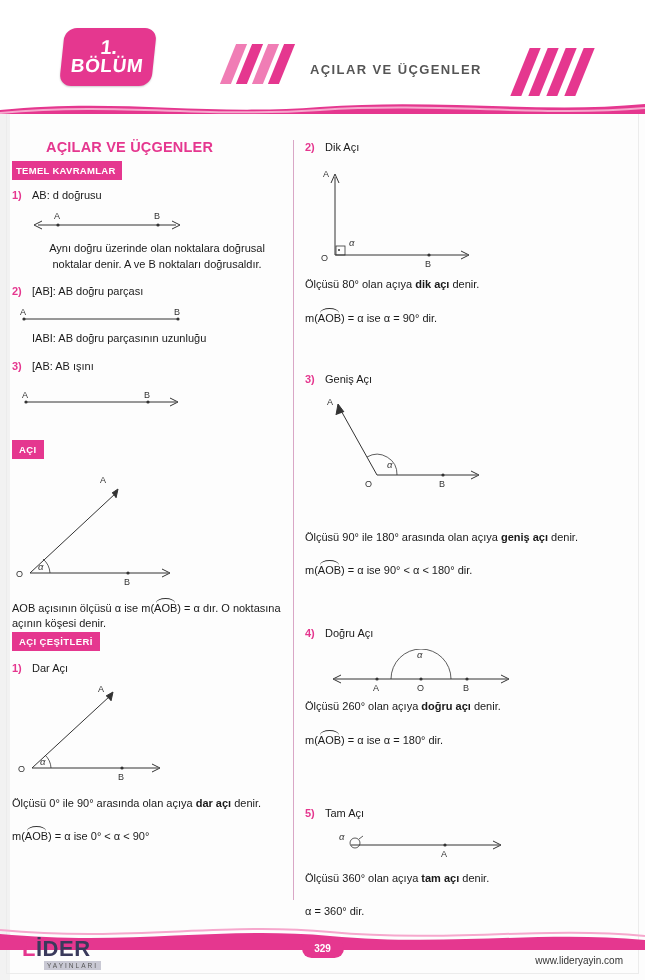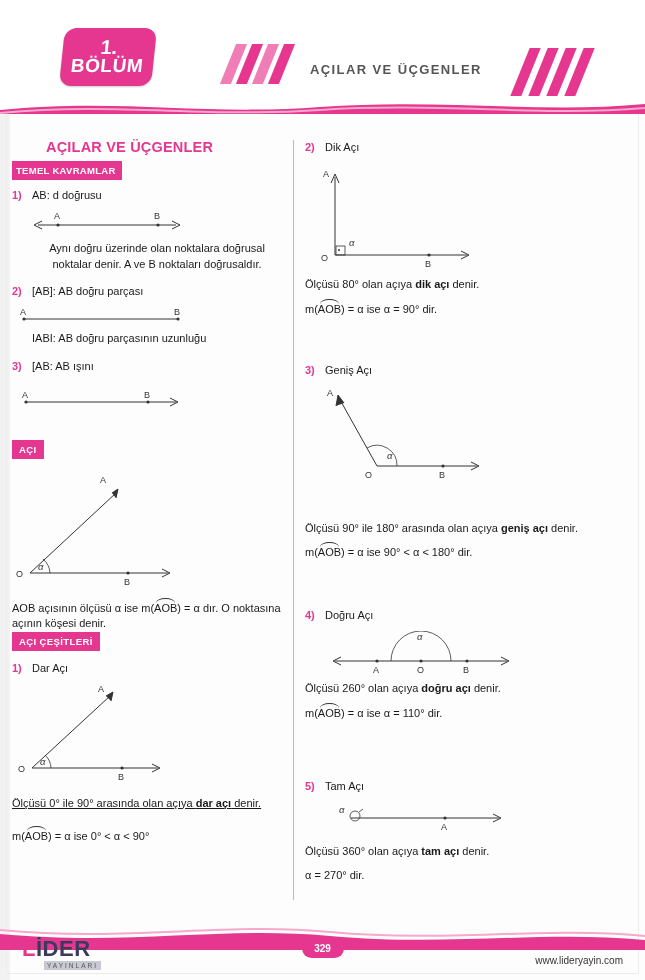--- a/index.html
+++ b/index.html
@@ -74,21 +74,21 @@
   .item .lbl{font-size:11px;}
   .body-text{font-size:11px;line-height:15.5px;margin:4px 0 0 0;}
   .sub-head{
     display:inline-block;background:#e5378f;color:#fff;font-size:9.5px;font-weight:bold;
     padding:2px 7px;letter-spacing:.4px;
   }
   .fig{position:relative;}
   .lbl-pt{position:absolute;font-size:9px;color:#333;}
   .ang{position:absolute;font-size:9.5px;font-style:italic;color:#333;}
   b{font-weight:bold;}
-  .mline{font-size:11px;margin-top:9px;}
+  .mline{font-size:11px;margin-top:18px;}
   
   .arc{position:relative;display:inline-block;}
   .arc:before{
     content:"";position:absolute;left:2px;right:2px;top:-3px;height:4px;
     border-top:1px solid #333;border-radius:50%/100% 100% 0 0;
   }
   
   .footer{
     position:absolute;left:0;bottom:0;width:645px;height:60px;
   }
@@ -257,21 +257,21 @@
         <path d="M134,82 L142,86 L134,90" fill="none" stroke="#333" stroke-width="1"></path>
         <path d="M33,86 A19,19 0 0 0 27,73" fill="none" stroke="#333" stroke-width=".8"></path>
         <circle cx="104" cy="86" r="1.6" fill="#333"></circle>
       </svg>
       <span class="lbl-pt" style="left:80px;top:0;">A</span>
       <span class="lbl-pt" style="left:100px;top:88px;">B</span>
       <span class="lbl-pt" style="left:0;top:80px;">O</span>
       <span class="ang" style="left:22px;top:72px;">α</span>
     </div>
 
-    <div class="body-text" style="width:272px;text-decoration:underline;">
+    <div class="body-text" style="width:272px;">
       <span>Ölçüsü 0° ile 90° arasında olan açıya </span><b>dar açı</b><span> denir.</span>
     </div>
 
     <div class="mline" style="margin-top:18px;">
       <span>m(</span><span class="arc">AOB</span><span>) = α  ise 0° &lt; α &lt; 90°</span>
     </div>
 
   </div>
 
   <div class="col col-right">
@@ -352,21 +352,21 @@
       <span class="lbl-pt" style="left:142px;top:32px;">B</span>
       <span class="lbl-pt" style="left:96px;top:32px;">O</span>
       <span class="ang" style="left:96px;top:-2px;">α</span>
     </div>
 
     <div class="body-text" style="width:310px;">
       <span>Ölçüsü 260° olan açıya </span><b>doğru açı</b><span> denir.</span>
     </div>
 
     <div class="mline">
-      <span>m(</span><span class="arc">AOB</span><span>) = α  ise α = 110° dir.</span>
+      <span>m(</span><span class="arc">AOB</span><span>) = α  ise α = 180° dir.</span>
     </div>
 
     <div class="item" style="margin-top:58px;">
       <span class="num">5)</span>
       <span class="lbl">Tam Açı</span>
     </div>
 
     <div class="fig" style="height:40px;margin-top:6px;margin-left:24px;">
       <svg width="190" height="34">
         <line x1="22" y1="18" x2="170" y2="18" stroke="#333" stroke-width="1"></line>
@@ -376,21 +376,21 @@
         <circle cx="116" cy="18" r="1.6" fill="#333"></circle>
       </svg>
       <span class="lbl-pt" style="left:112px;top:20px;">A</span>
       <span class="ang" style="left:10px;top:2px;">α</span>
     </div>
 
     <div class="body-text" style="width:310px;">
       <span>Ölçüsü 360° olan açıya </span><b>tam açı</b><span> denir.</span>
     </div>
 
-    <div class="mline">α = 270° dir.</div>
+    <div class="mline">α = 360° dir.</div>
 
   </div>
 
   <div class="footer">
     <svg width="645" height="26" style="position:absolute;left:0;bottom:30px;">
       <path d="M0,10 C130,22 220,2 330,12 C450,23 540,6 645,16 L645,26 L0,26 Z" fill="#e5378f"></path>
       <path d="M0,6 C130,18 220,-2 330,8 C450,19 540,2 645,12" stroke="#f6a8cd" stroke-width="2" fill="none"></path>
     </svg>
 
     <div class="logo">

